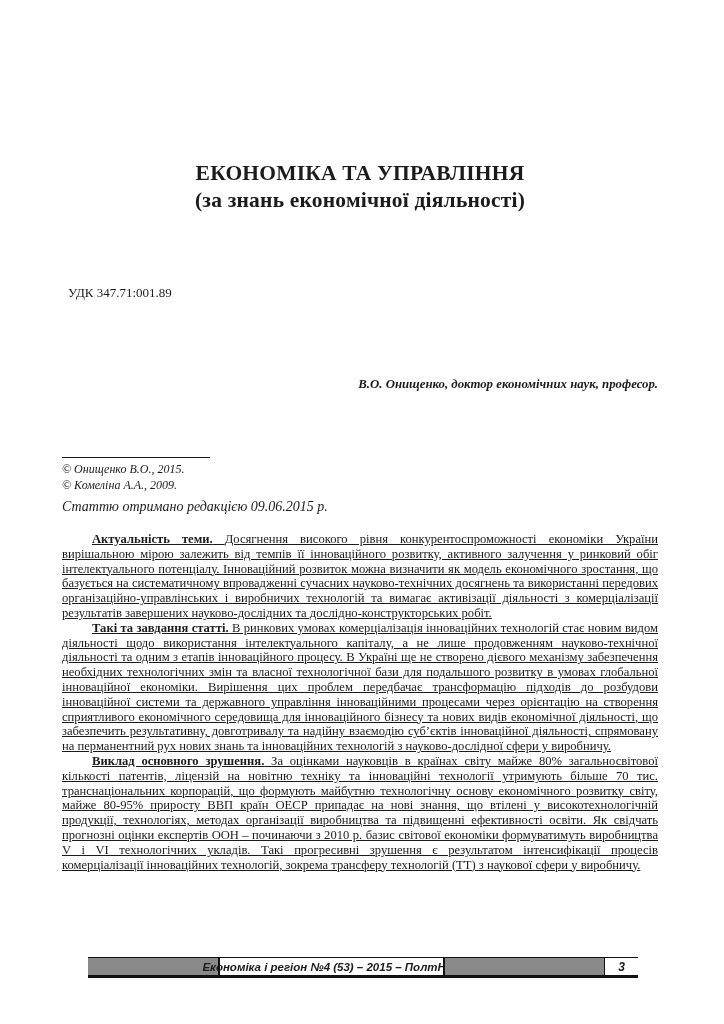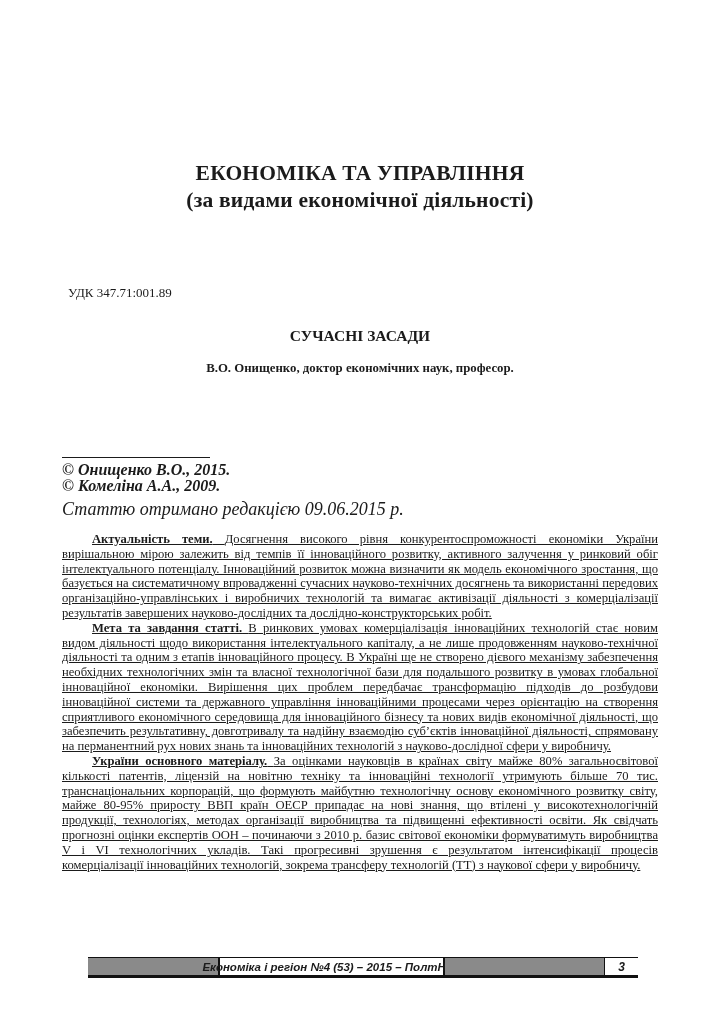--- a/index.html
+++ b/index.html
@@ -29,37 +29,37 @@
     font-size: 13px;
   }
 
   .article-title {
     position: absolute; top: 318px; left: 0; width: 100%;
     text-align: center; font-weight: bold;
     font-size: 15.5px; line-height: 20px;
   }
 
   .authors {
-    position: absolute; top: 352px; left: 0; width: 100%;
-    text-align: center; font-weight: bold;
-    font-size: 12.8px; line-height: 17.5px;
+    position: absolute; top: 368px; left: 0; width: 100%;
+    text-align: right; font-weight: bold;
+    font-size: 12.8px; line-height: 17.5px; font-style: italic;
   }
 
   .footnote-rule {
     position: absolute; top: 449px; left: 0;
     width: 148px; height: 0;
     border-top: 1.2px solid #1b1b1b;
   }
   .copyright {
     position: absolute; top: 454px; left: 0;
-    font-style: italic; font-size: 16px; line-height: 15.5px; font-weight: bold;
+    font-style: italic; font-size: 12px; line-height: 15.5px;
   }
   .received {
     position: absolute; top: 491px; left: 0;
-    font-style: italic; font-size: 18px;
+    font-style: italic; font-size: 14px;
   }
 
   .body-text {
     position: absolute; top: 524px; left: 0; width: 596px;
   }
   .body-text p {
     margin: 0;
     font-size: 12.6px; line-height: 14.8px;
     text-align: justify;
     text-indent: 30px;
@@ -97,48 +97,47 @@
     font-size: 12px;
   }
 </style>
 </head>
 <body>
 
 <div class="content">
 
   <div class="masthead">
     <div>ЕКОНОМІКА ТА УПРАВЛІННЯ</div>
-    <div>(за видами економічної діяльності)</div>
+    <div>(за знань економічної діяльності)</div>
   </div>
 
   <div class="udc">УДК 347.71:001.89</div>
 
   <div class="article-title">
-    <div>СУЧАСНІ ЗАСАДИ</div>
   </div>
 
   <div class="authors">
     <div>В.О. Онищенко, доктор економічних наук, професор.</div>
   </div>
 
   <div class="footnote-rule"></div>
 
   <div class="copyright">
     <div>© Онищенко В.О., 2015.</div>
     <div>© Комеліна А.А., 2009.</div>
   </div>
 
   <div class="received">Статтю отримано редакцією 09.06.2015 р.</div>
 
   <div class="body-text">
     <p><span class="lead">Актуальність теми.</span>
       <span>Досягнення високого рівня конкурентоспроможності економіки України вирішальною мірою залежить від темпів її інноваційного розвитку, активного залучення у ринковий обіг інтелектуального потенціалу. Інноваційний розвиток можна визначити як модель економічного зростання, що базується на систематичному впровадженні сучасних науково-технічних досягнень та використанні передових організаційно-управлінських і виробничих технологій та вимагає активізації діяльності з комерціалізації результатів завершених науково-дослідних та дослідно-конструкторських робіт.</span></p>
-    <p><span class="lead">Мета та завдання статті.</span>
+    <p><span class="lead">Такі та завдання статті.</span>
       <span>В ринкових умовах комерціалізація інноваційних технологій стає новим видом діяльності щодо використання інтелектуального капіталу, а не лише продовженням науково-технічної діяльності та одним з етапів інноваційного процесу. В Україні ще не створено дієвого механізму забезпечення необхідних технологічних змін та власної технологічної бази для подальшого розвитку в умовах глобальної інноваційної економіки. Вирішення цих проблем передбачає трансформацію підходів до розбудови інноваційної системи та державного управління інноваційними процесами через орієнтацію на створення сприятливого економічного середовища для інноваційного бізнесу та нових видів економічної діяльності, що забезпечить результативну, довготривалу та надійну взаємодію суб’єктів інноваційної діяльності, спрямовану на перманентний рух нових знань та інноваційних технологій з науково-дослідної сфери у виробничу.</span></p>
-    <p><span class="lead">України основного матеріалу.</span>
+    <p><span class="lead">Виклад основного зрушення.</span>
       <span>За оцінками науковців в країнах світу майже 80% загальносвітової кількості патентів, ліцензій на новітню техніку та інноваційні технології утримують більше 70 тис. транснаціональних корпорацій, що формують майбутню технологічну основу економічного розвитку світу, майже 80-95% приросту ВВП країн ОЕСР припадає на нові знання, що втілені у високотехнологічній продукції, технологіях, методах організації виробництва та підвищенні ефективності освіти. Як свідчать прогнозні оцінки експертів ООН – починаючи з 2010 р. базис світової економіки формуватимуть виробництва V і VI технологічних укладів. Такі прогресивні зрушення є результатом інтенсифікації процесів комерціалізації інноваційних технологій, зокрема трансферу технологій (ТТ) з наукової сфери у виробничу.</span></p>
   </div>
 
   <div class="page-footer">
     <div class="f-gray g1"></div>
     <div class="f-title">
       <span>Економіка і регіон №4 (53) – 2015 – ПолтНТУ</span>
     </div>
     <div class="f-gray g2"></div>
     <div class="f-page">

